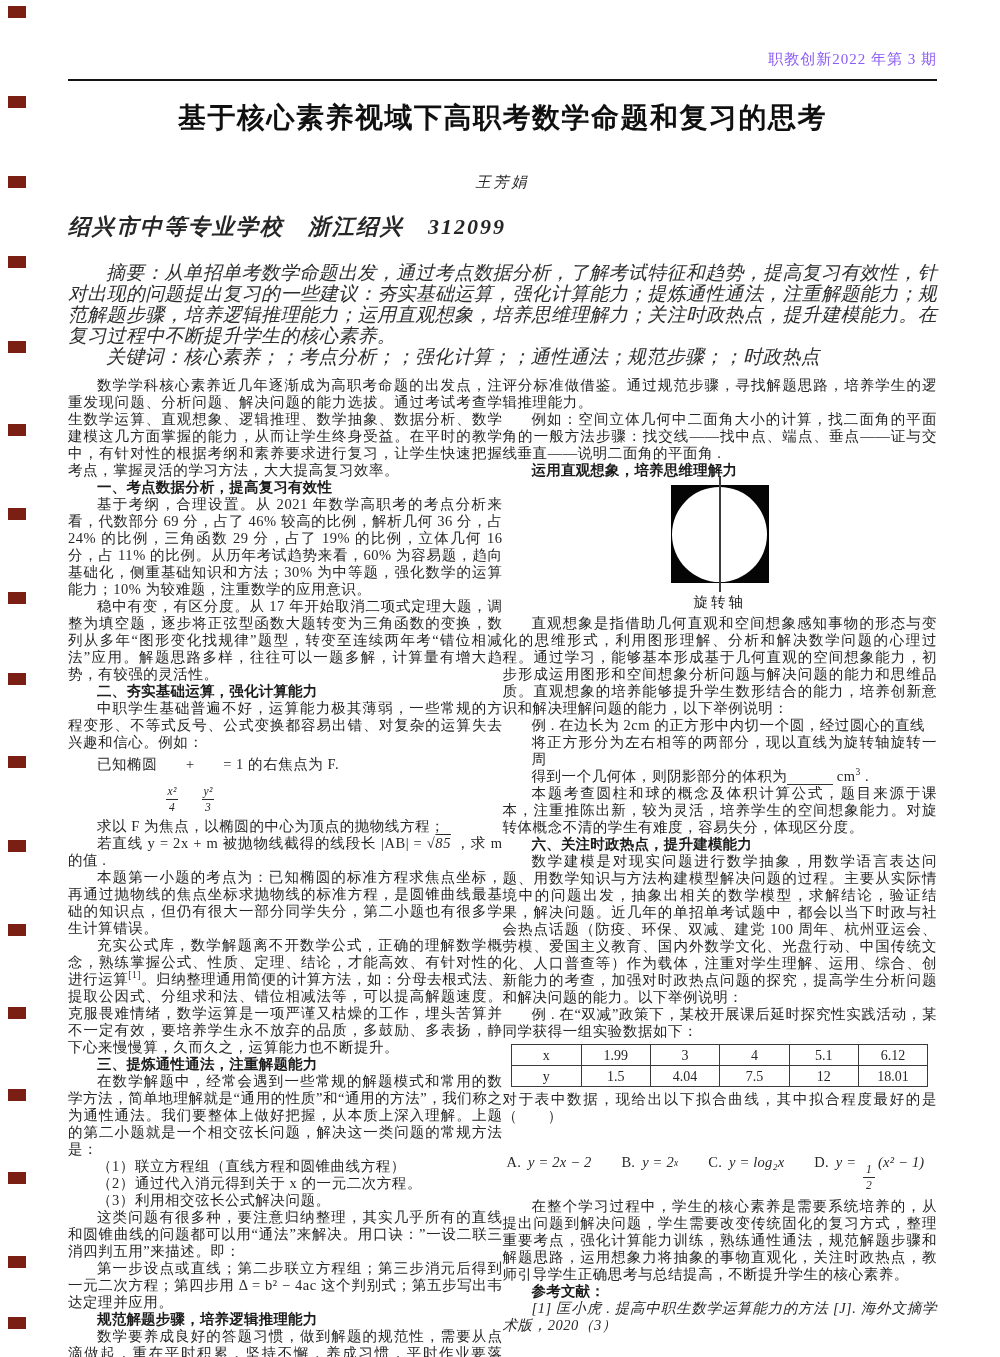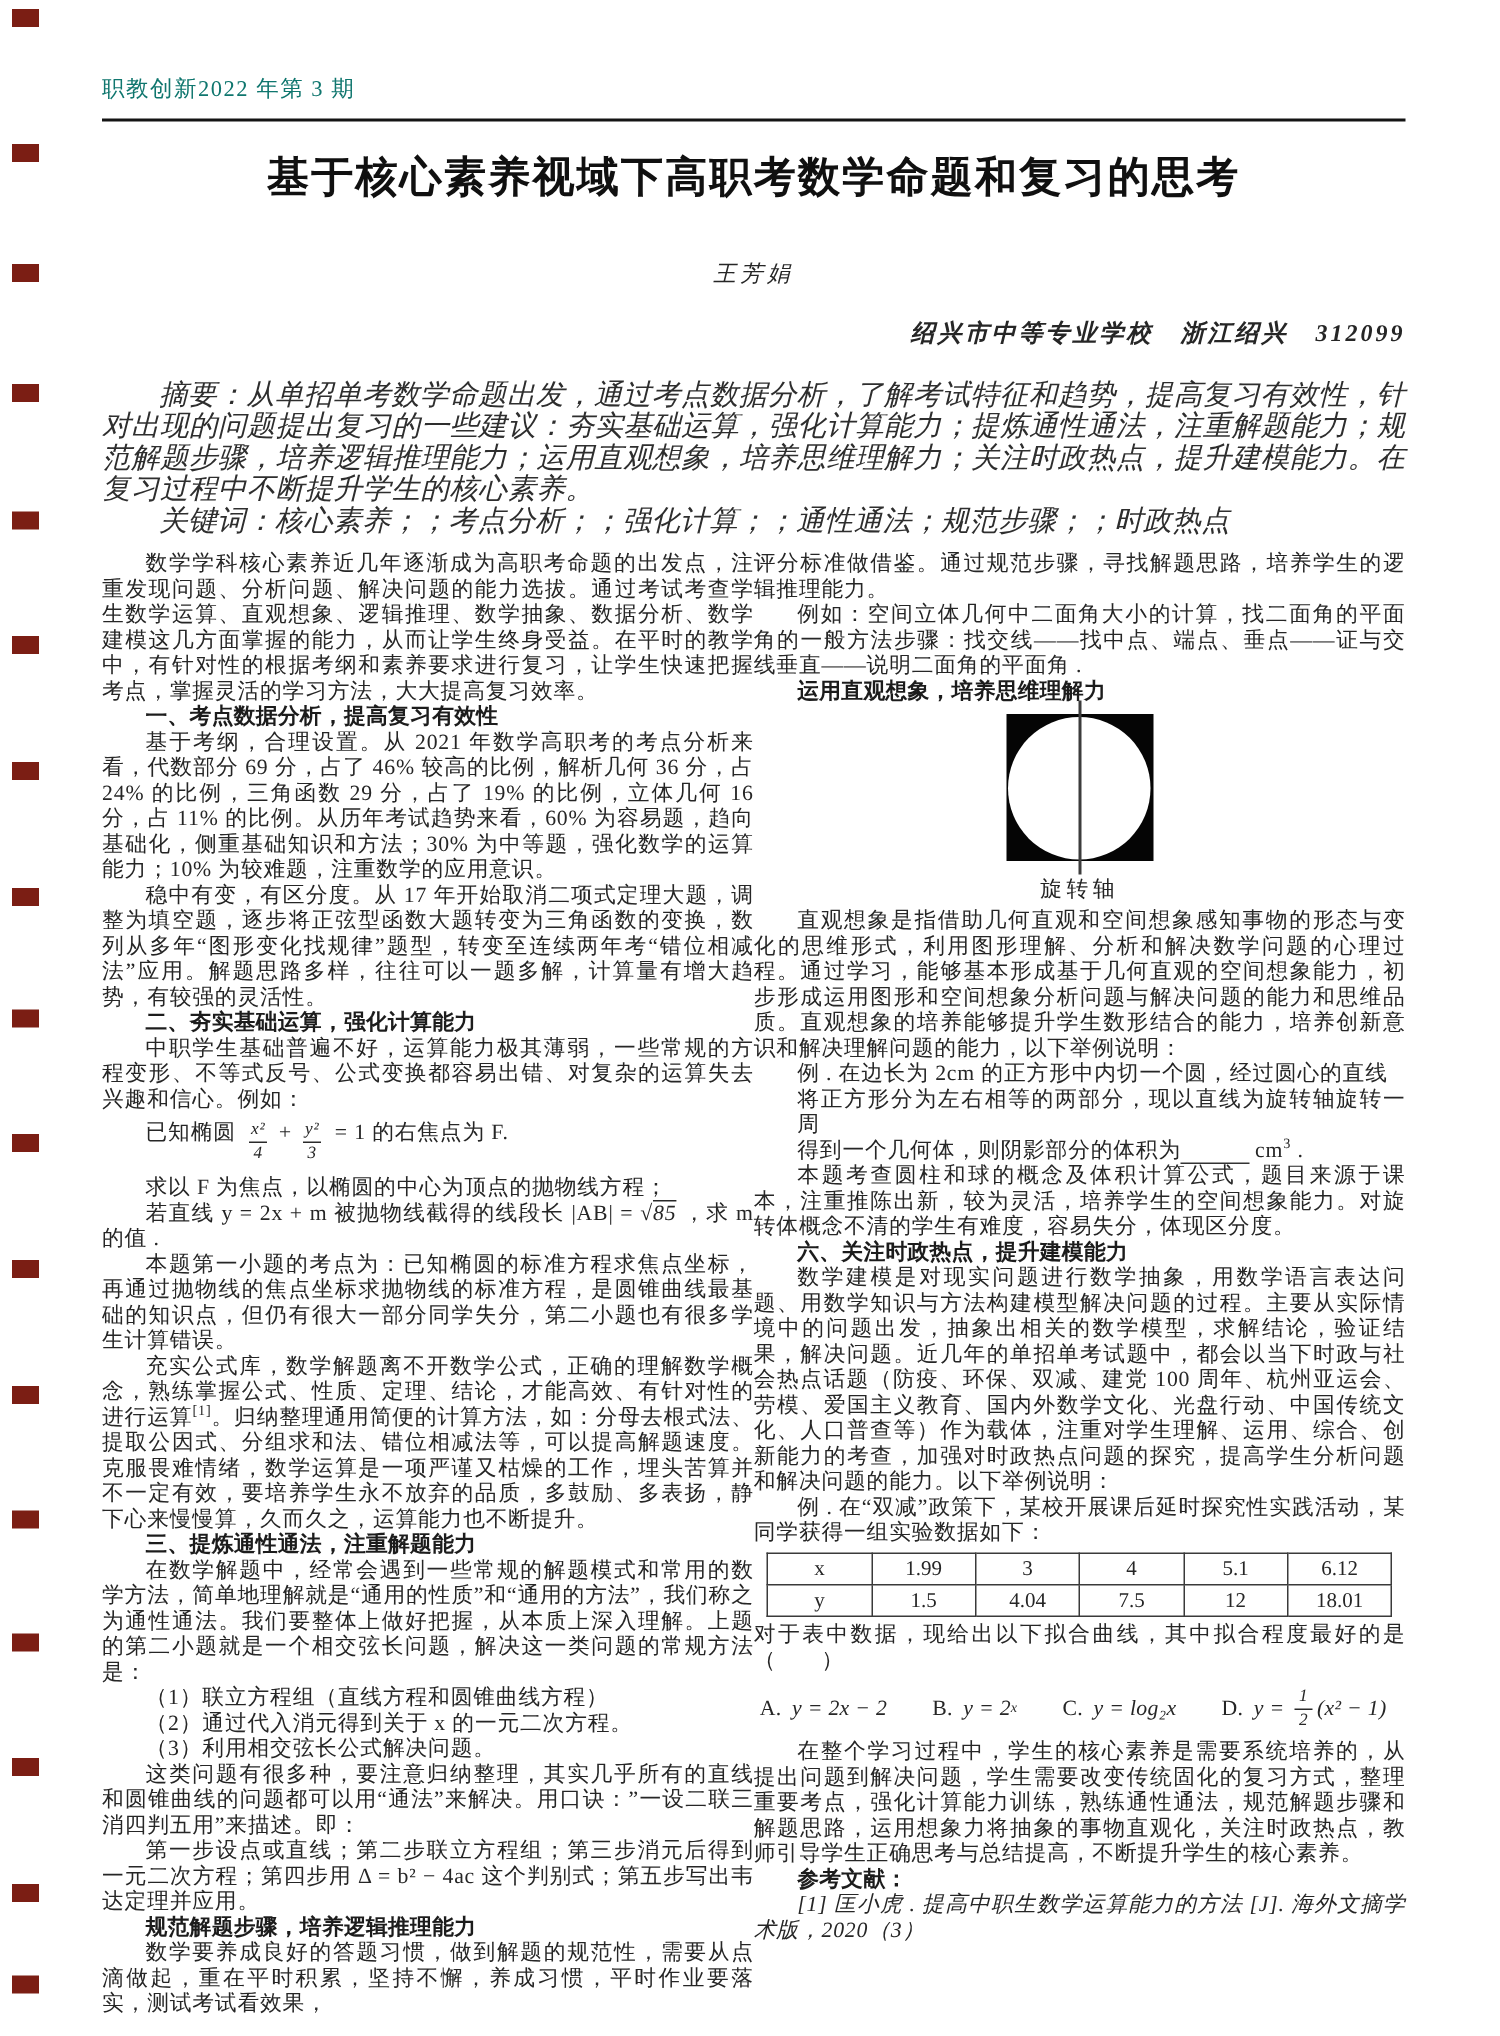--- a/index.html
+++ b/index.html
@@ -1,43 +1,43 @@
 <!DOCTYPE html>
 <html><head>
 <meta charset="utf-8">
 <style>
   html,body{margin:0;padding:0;background:#e8e8e8;}
   .page{position:relative;width:1000px;height:1357px;margin:0 auto;background:#ffffff;overflow:hidden;
         font-family:"Liberation Serif","DejaVu Serif",serif;color:#262626;}
   .edge-mark{position:absolute;left:8px;width:18px;height:12px;background:#7b1e14;}
   .content{position:absolute;left:68px;top:50px;width:869px;}
-  .header-row{display:flex;justify-content:flex-start;align-items:flex-end;
-              font-size:15px;color:#0f766e;letter-spacing:1px;}
+  .header-row{display:flex;justify-content:flex-end;align-items:flex-end;
+              font-size:15px;color:#8b5cf6;letter-spacing:1px;}
   .header-rule{border-bottom:2.5px solid #141414;margin-top:10px;}
   .title{margin:18px 0 0 0;text-align:center;font-size:28px;font-weight:700;color:#101010;
          letter-spacing:1.5px;font-family:"Liberation Serif","DejaVu Serif",serif;}
   .author{margin-top:36px;text-align:center;font-size:15px;font-style:italic;letter-spacing:3px;}
-  .affil{margin-top:20px;text-align:right;font-size:16px;font-weight:700;font-style:italic;letter-spacing:2px;}
+  .affil{margin-top:20px;text-align:left;font-size:22px;font-weight:700;font-style:italic;letter-spacing:2px;}
   .abstract{margin-top:20px;font-size:19px;font-style:italic;line-height:21px;color:#2e2e2e;
             text-align:justify;letter-spacing:0.3px;}
   .abstract p{margin:0;}
   .abstract .first{text-indent:2em;}
   .abstract .kw{text-indent:2em;}
   .columns{margin-top:10px;display:grid;grid-template-columns:1fr 1fr;}
   .col{font-size:14.5px;line-height:17px;text-align:justify;letter-spacing:0.55px;color:#262626;}
   .p{margin:0;text-indent:2em;}
   .pf{margin:0;}
   .hd{margin:0;text-indent:2em;font-weight:700;color:#1c1c1c;
       font-family:"Liberation Sans","DejaVu Sans",sans-serif;letter-spacing:0.2px;}
   .exline{margin:0;padding-left:2em;}
   .mline{display:flex;padding-left:2em;margin:5px 0;min-height:32px;}
   .mline .mtxt{white-space:pre;}
   .frac{display:inline-flex;flex-direction:column;align-items:center;vertical-align:middle;
         font-style:italic;margin:0 3px;line-height:1;}
-  .frac .num{font-size:11.5px;padding:0 3px 1px 3px;line-height:1.1;}
+  .frac .num{font-size:11.5px;padding:0 3px 1px 3px;line-height:1.1;margin-top:29px;}
   .frac .den{font-size:11.5px;padding:1px 3px 0 3px;line-height:1.1;border-top:1px solid #2a2a2a;}
   .mop{margin:0 2px;font-style:italic;}
   .rad{text-decoration:overline;font-style:italic;margin-top:26px;}
   .sq{font-style:italic;}
   .sup{font-size:9.5px;vertical-align:super;line-height:0;}
   .blank{border-bottom:1px solid #333;}
   .figure{margin:6px 0 4px 0;}
   .fig-wrap{position:relative;width:98px;margin:0 auto;}
   .fig-square{width:98px;height:98px;background:#050505;display:flex;align-items:center;justify-content:center;}
   .fig-circle{width:95px;height:95px;background:#ffffff;border-radius:50%;}

